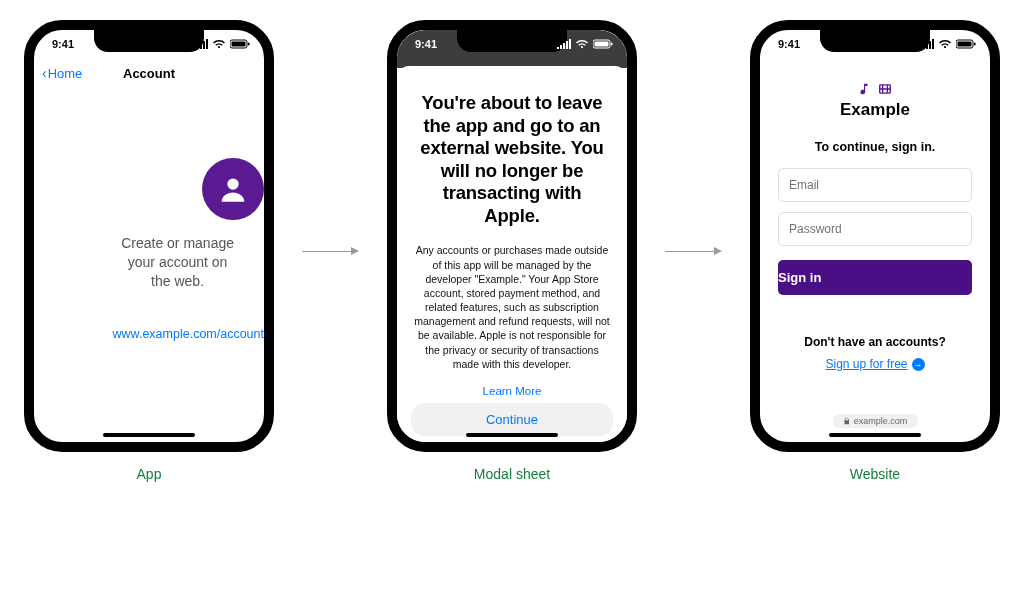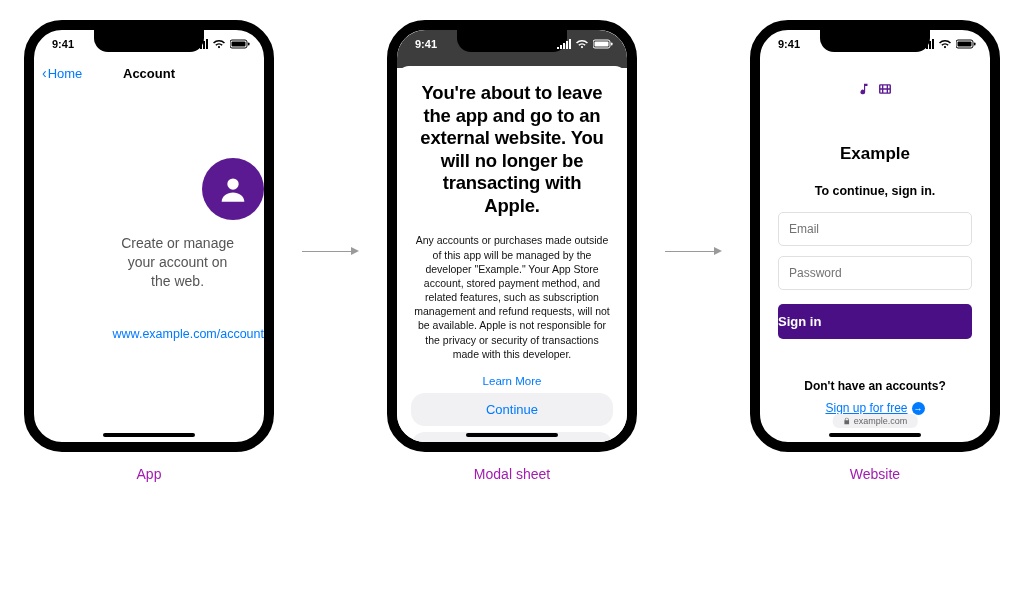--- a/index.html
+++ b/index.html
@@ -18,21 +18,21 @@
     padding: 20px 24px 0;
   }
   .col {
     display: flex;
     flex-direction: column;
     align-items: center;
   }
   .caption {
     margin-top: 14px;
     font-size: 14px;
-    color: #a21caf;
+    color: #15803d;
   }
   
   .phone {
     width: 250px;
     height: 432px;
     border: 10px solid #000;
     border-radius: 38px;
     background: #fff;
     position: relative;
     overflow: hidden;
@@ -108,37 +108,37 @@
   .dim-top {
     position:absolute; top:0; left:0; right:0; height:38px;
     background:#3d3d3d; z-index:1;
     border-top-left-radius:28px; border-top-right-radius:28px;
   }
   .sheet {
     position:absolute; top:36px; left:0; right:0; bottom:0;
     background:#fff;
     border-top-left-radius:12px; border-top-right-radius:12px;
     z-index:2;
-    padding: 16px 14px 46px;
+    padding: 26px 14px 46px;
     display:flex; flex-direction:column;
   }
   .sheet-title { font-weight:800; font-size:18.5px; line-height:1.22; text-align:center; padding:0 6px; letter-spacing:-0.2px;}
   .sheet-body { font-size:10.5px; text-align:center; line-height:1.35; margin-top:16px; padding:0 2px; color:#111;}
   .learn { color:#007aff; font-size:11.5px; text-align:center; margin-top:14px;}
   .sheet-spacer { flex:1; }
   .sheet-btn {
     background:#f1f1f3; color:#007aff;
     border-radius:14px; text-align:center;
     padding:9px 0; font-size:13px; margin-top:6px;
   }
   .phone.modal .statusbar { color:#fff; position:relative; z-index:6;}
   
   .site { padding: 24px 18px 0; display:flex; flex-direction:column; align-items:center; }
   .brand-icons { display:flex; gap:6px; color:#5b1a91; margin-bottom:4px;}
-  .brand-title { font-weight:700; font-size:17px; margin-bottom:20px;margin-top:44px; }
+  .brand-title { font-weight:700; font-size:17px; margin-bottom:20px; }
   .site-sub { font-weight:700; font-size:12.5px; margin-bottom:14px;}
   .field {
     width:100%; border:1px solid #e0e0e3; border-radius:5px;
     padding:9px 10px; font-size:12px; color:#737373; background:#fff;
     margin-bottom:10px;
   }
   .signin-btn {
     width:100%; background:#4a0f85; color:#fff; text-align:left;
     border-radius:5px; padding:10px 0; font-size:13px; font-weight:600;
     margin-top:4px;

